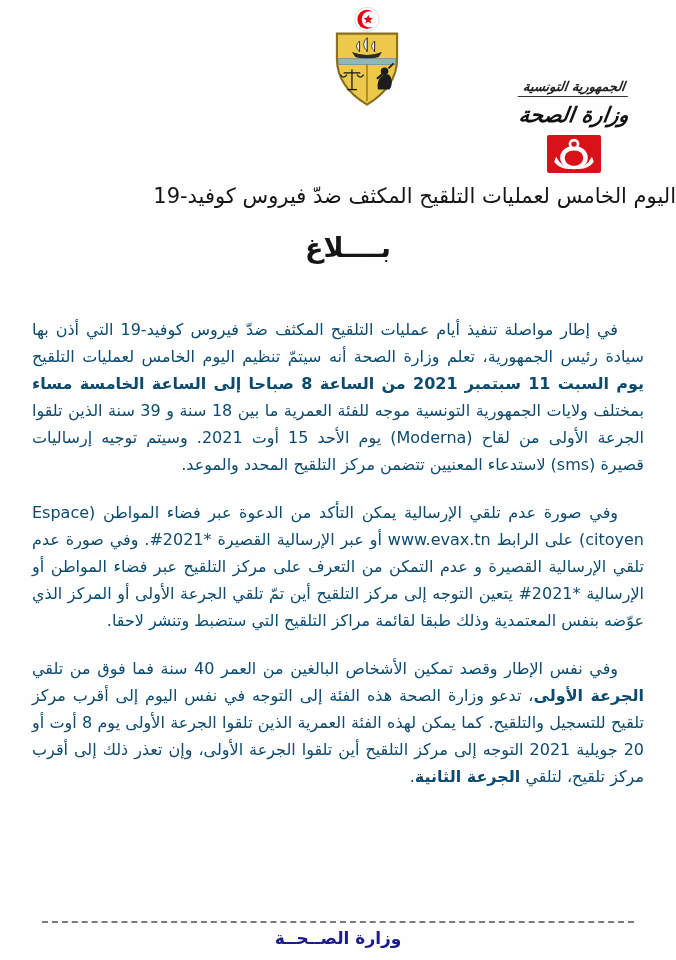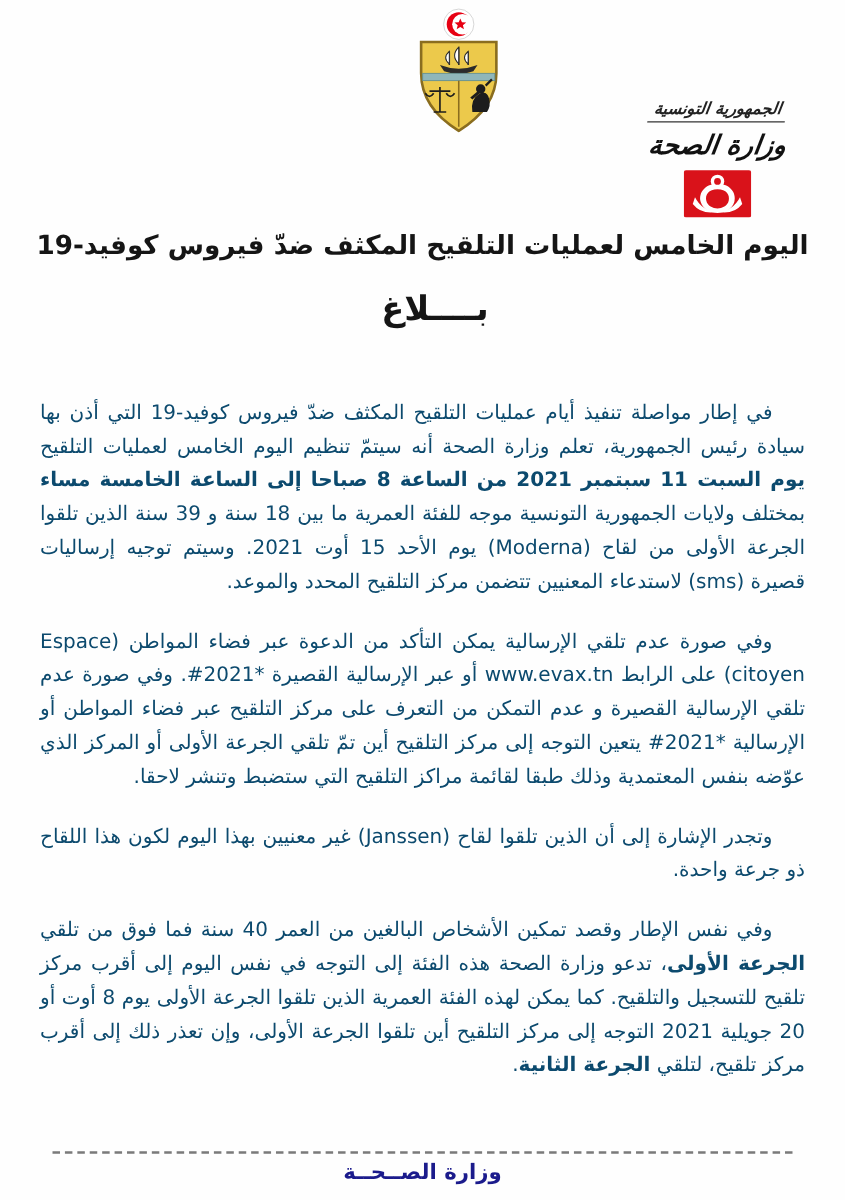--- a/index.html
+++ b/index.html
@@ -27,21 +27,21 @@
   .calli-big{
     font-size:21px;font-weight:bold;font-style:italic;
     transform:skewX(-8deg);letter-spacing:2px;color:#111;
     margin-top:6px;
   }
   .health-logo{display:inline-block;margin-top:8px;width:54px;height:38px;}
   .health-logo svg{width:100%;height:100%;}
   
   .doc-title{
     position:absolute;top:184px;left:0;right:0;
-    text-align:center;font-size:21px;font-weight:bold;
+    font-size:21px;font-weight:normal;
     color:#151515;margin:0;letter-spacing:0;
   }
   .communique{
     position:absolute;top:232px;left:0;right:0;
     text-align:center;font-size:27px;font-weight:bold;color:#151515;margin:0;padding-left:20px;
   }
   
   .doc-body{
     position:absolute;top:316px;right:32px;left:32px;
     text-align:justify;
@@ -134,21 +134,20 @@
       </div>
     </div>
   </div>
 
   <h1 class="doc-title">اليوم  الخامس لعمليات التلقيح المكثف ضدّ فيروس كوفيد-19</h1>
   <h2 class="communique">بــــلاغ</h2>
 
   <main class="doc-body" id="doc-body">
       <p class="para"><span>في إطار مواصلة تنفيذ أيام عمليات التلقيح المكثف ضدّ فيروس كوفيد-19 التي أذن بها سيادة رئيس الجمهورية، تعلم وزارة الصحة أنه سيتمّ تنظيم اليوم الخامس لعمليات التلقيح </span><b>يوم السبت 11 سبتمبر 2021 من الساعة 8 صباحا إلى الساعة الخامسة مساء</b><span> بمختلف ولايات الجمهورية التونسية موجه للفئة العمرية ما بين 18 سنة و 39 سنة الذين تلقوا الجرعة الأولى من لقاح (Moderna) يوم الأحد 15 أوت 2021. وسيتم توجيه إرساليات قصيرة (sms) لاستدعاء المعنيين تتضمن مركز التلقيح المحدد والموعد.</span></p>
       <p class="para"><span>وفي صورة عدم تلقي الإرسالية يمكن التأكد من الدعوة عبر فضاء المواطن (Espace citoyen) على الرابط www.evax.tn أو عبر الإرسالية القصيرة *2021#. وفي صورة عدم تلقي الإرسالية القصيرة و عدم التمكن من التعرف على مركز التلقيح عبر فضاء المواطن أو الإرسالية *2021# يتعين التوجه إلى مركز التلقيح أين تمّ تلقي الجرعة الأولى أو المركز الذي عوّضه بنفس المعتمدية وذلك طبقا لقائمة مراكز التلقيح التي ستضبط وتنشر لاحقا.</span></p>
-      <p class="para"><span>وتجدر الإشارة إلى أن الذين تلقوا لقاح (Janssen)  غير معنيين بهذا اليوم لكون هذا اللقاح ذو جرعة واحدة.</span></p>
       <p class="para"><span>وفي نفس الإطار وقصد تمكين الأشخاص البالغين من العمر 40 سنة فما فوق من تلقي </span><b>الجرعة الأولى</b><span>، تدعو وزارة الصحة هذه الفئة إلى التوجه في نفس اليوم إلى أقرب مركز تلقيح للتسجيل والتلقيح. كما يمكن لهذه الفئة العمرية الذين تلقوا الجرعة الأولى يوم 8 أوت أو 20 جويلية 2021 التوجه إلى مركز التلقيح أين تلقوا الجرعة الأولى، وإن تعذر ذلك إلى أقرب مركز تلقيح، لتلقي </span><b>الجرعة الثانية</b><span>.</span></p>
     </main>
 
   <div class="footer">
     <div class="footer-line">
       <span class="footer-ministry">وزارة الصــحــة</span>
     </div>
   </div>
 
 </div>

